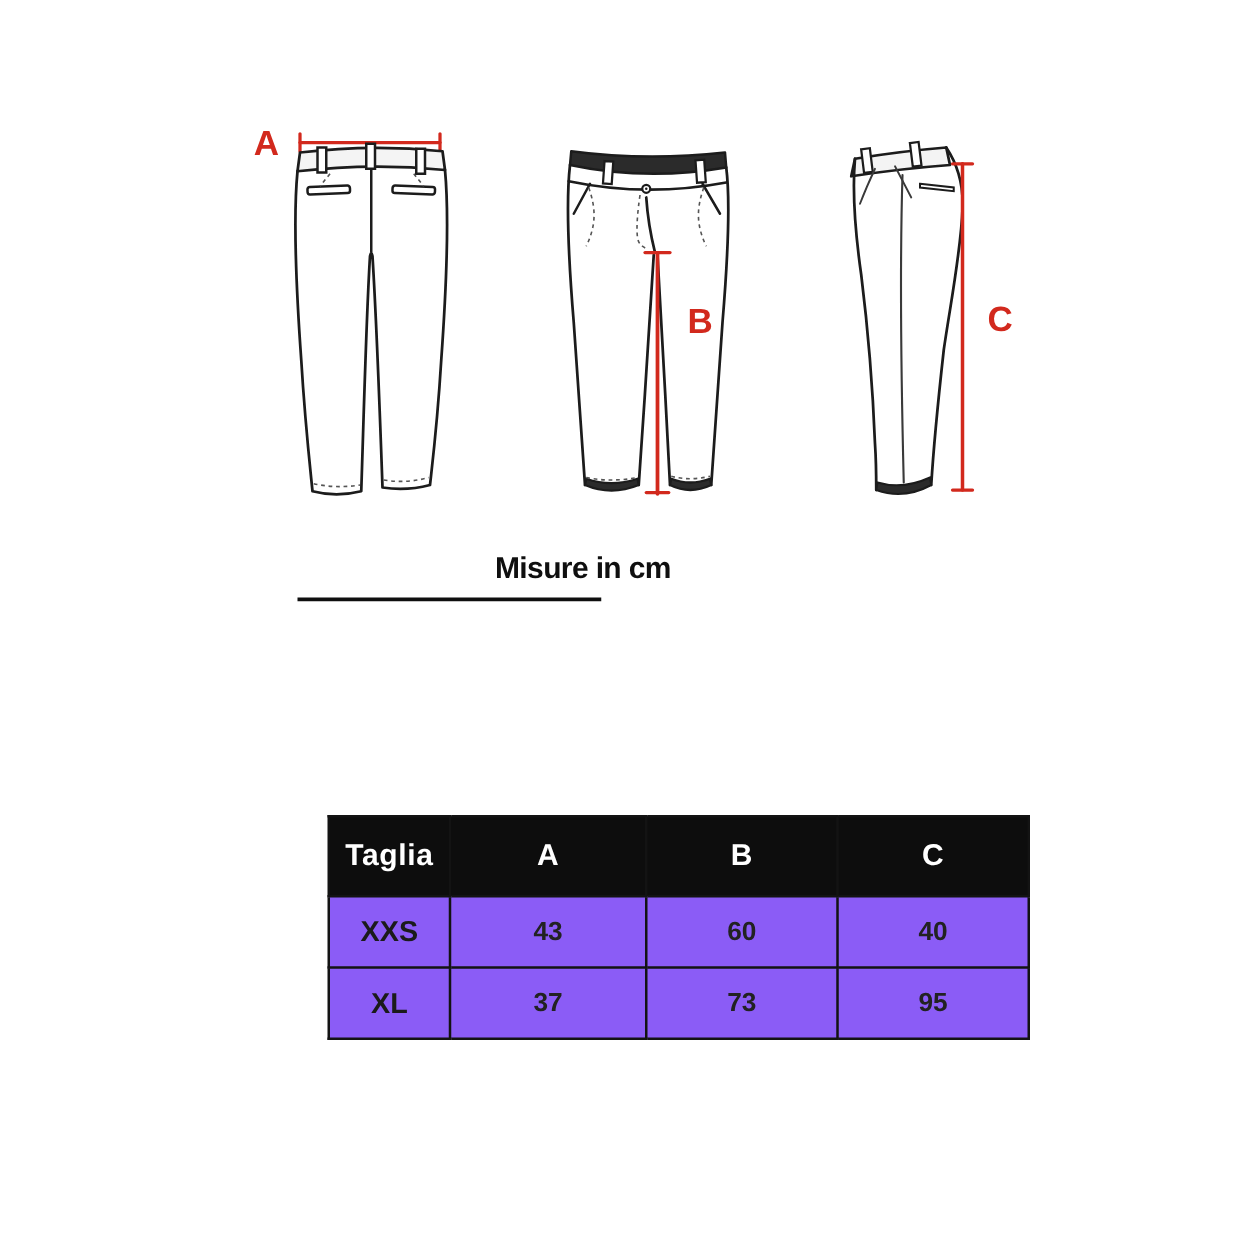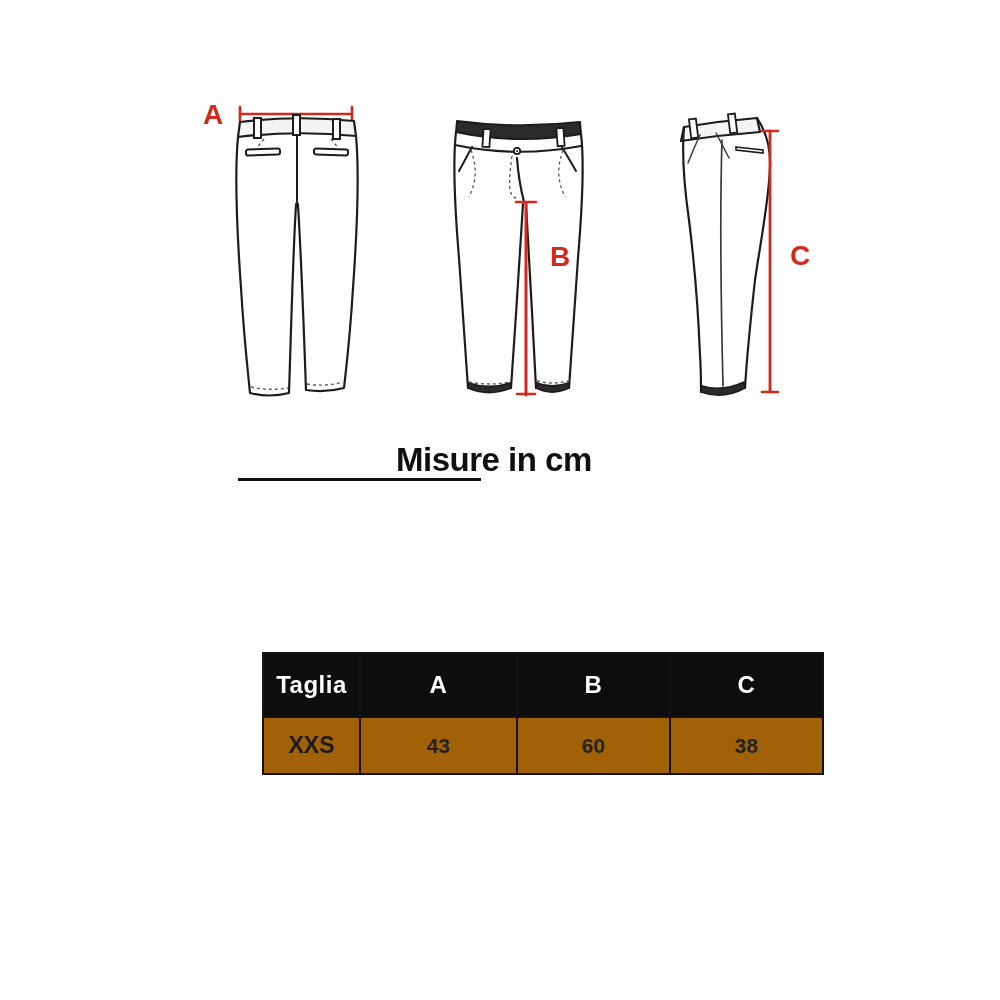--- a/index.html
+++ b/index.html
@@ -28,21 +28,21 @@
     color: var(--accent);
     font-weight: 800;
     font-size: 28px;
     line-height: 1;
     letter-spacing: 0;
   }
   .title {
     position: absolute;
     left: 396px;
     top: 441px;
-    font-size: 33px;
+    font-size: 24px;
     font-weight: 800;
     color: #0f0f0f;
     letter-spacing: -0.5px;
     white-space: nowrap;
   }
   .title-underline {
     position: absolute;
     left: 238px;
     top: 478px;
     width: 243px;
@@ -69,21 +69,21 @@
   .size-table thead th {
     background: var(--table-header-bg);
     color: var(--table-header-text);
     height: 64px;
     font-size: 24px;
     font-weight: 700;
     letter-spacing: 0.5px;
     border-color: #131313;
   }
   .size-table tbody td {
-    background: #a16207;
+    background: #8b5cf6;
     height: 57px;
     color: #222222;
     font-weight: 700;
     font-size: 21px;
   }
   .size-table tbody td.size-cell {
     font-size: 23px;
     color: #1b1b1b;
   }
 </style>
@@ -235,18 +235,24 @@
         <th>A</th>
         <th>B</th>
         <th>C</th>
       </tr>
     </thead>
     <tbody>
       <tr>
         <td class="size-cell">XXS</td>
         <td>43</td>
         <td>60</td>
-        <td>38</td>
+        <td>40</td>
+      </tr>
+      <tr>
+        <td class="size-cell">XL</td>
+        <td>37</td>
+        <td>73</td>
+        <td>95</td>
       </tr>
     </tbody>
   </table>
 
 </div>
 
 </body></html>

